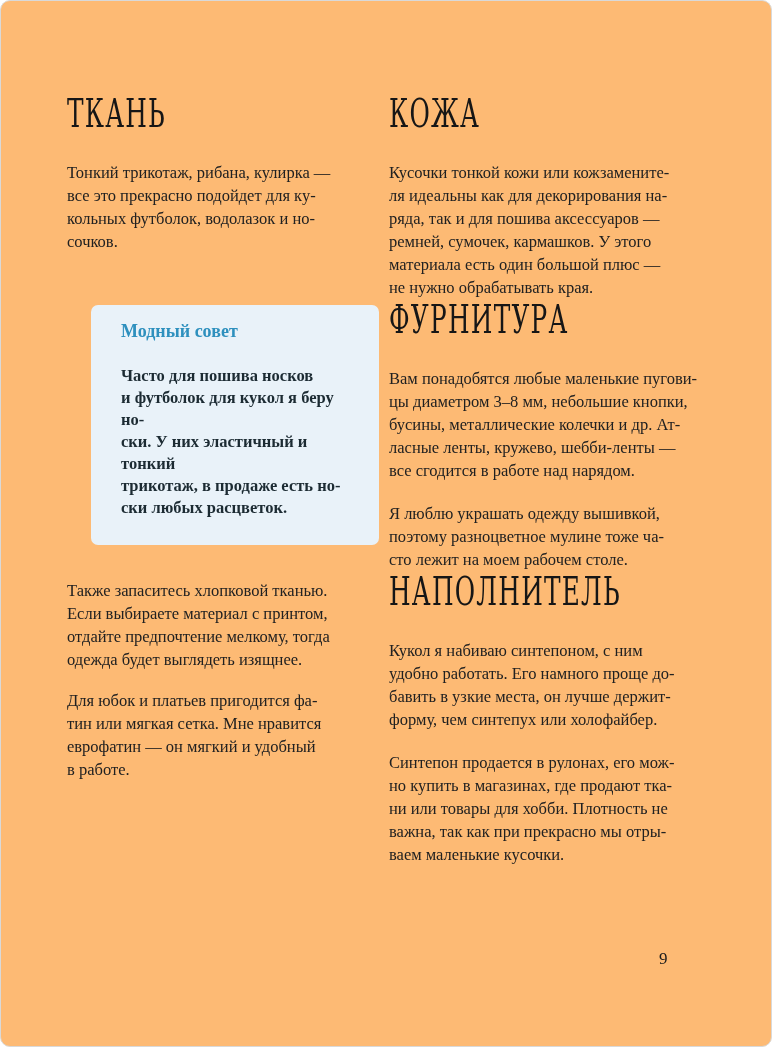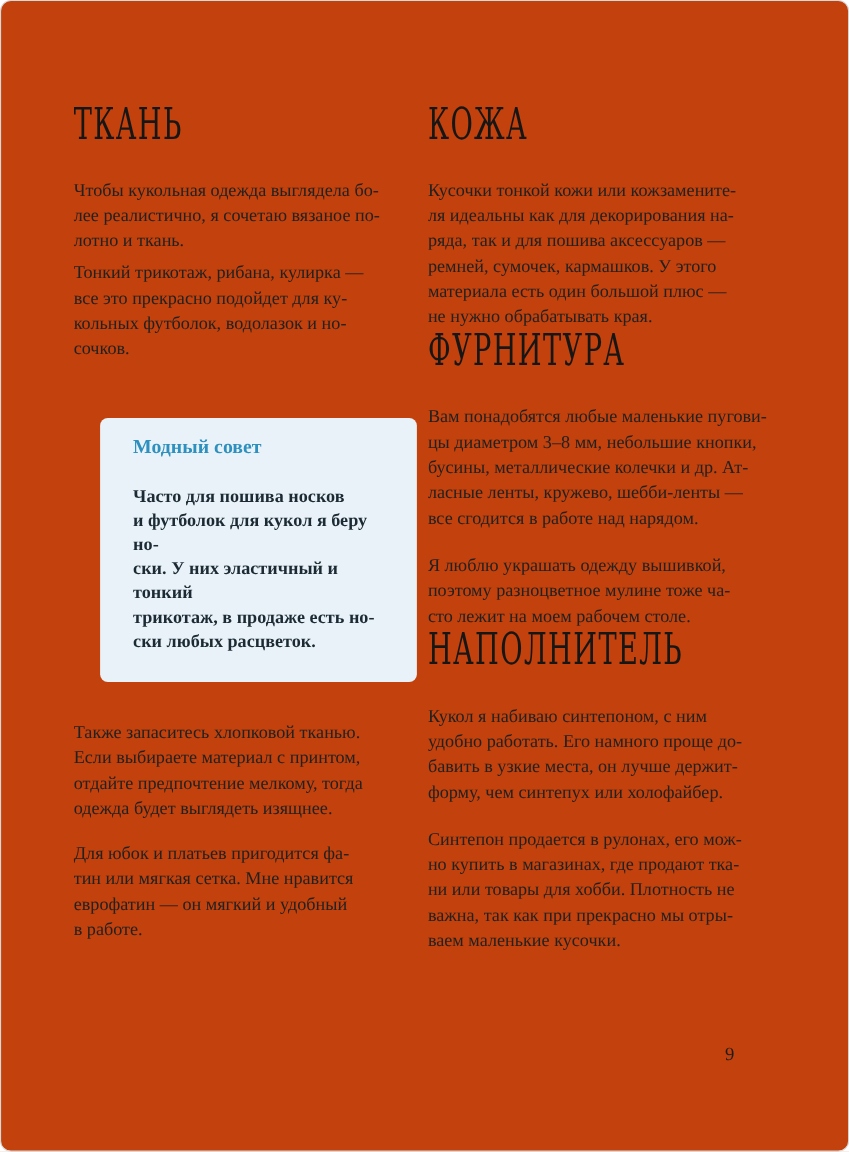--- a/index.html
+++ b/index.html
@@ -5,21 +5,21 @@
   html,body{margin:0;padding:0;background:#ffffff;}
   body{
     width:772px;height:1047px;
     font-family:"Liberation Serif", serif;
     -webkit-font-smoothing:antialiased;
   }
   .page{
     position:relative;
     width:772px;height:1047px;
     box-sizing:border-box;
-    background:#c2410c;
+    background:#fdba74;
     border:1px solid #d9d9d9;
     border-radius:10px;
     overflow:hidden;
   }
   .columns{
     display:flex;
     padding:92px 0 0 66px;
     gap:22px;
   }
   .col{flex:0 0 auto;}
@@ -89,23 +89,20 @@
   }
 </style>
 </head>
 <body>
 
 <div class="page">
   <div class="columns">
 
     <div class="col col-left">
       <h2 class="heading">ТКАНЬ</h2>
-      <p class="body">Чтобы кукольная одежда выглядела бо-
-лее реалистично, я сочетаю вязаное по-
-лотно и ткань.</p>
       <p class="body p-gap19">Тонкий трикотаж, рибана, кулирка —
 все это прекрасно подойдет для ку-
 кольных футболок, водолазок и но-
 сочков.</p>
 
       <aside class="tip">
         <div class="tip-title">Модный совет</div>
         <div class="tip-body">Часто для пошива носков
 и футболок для кукол я беру но-
 ски. У них эластичный и тонкий

